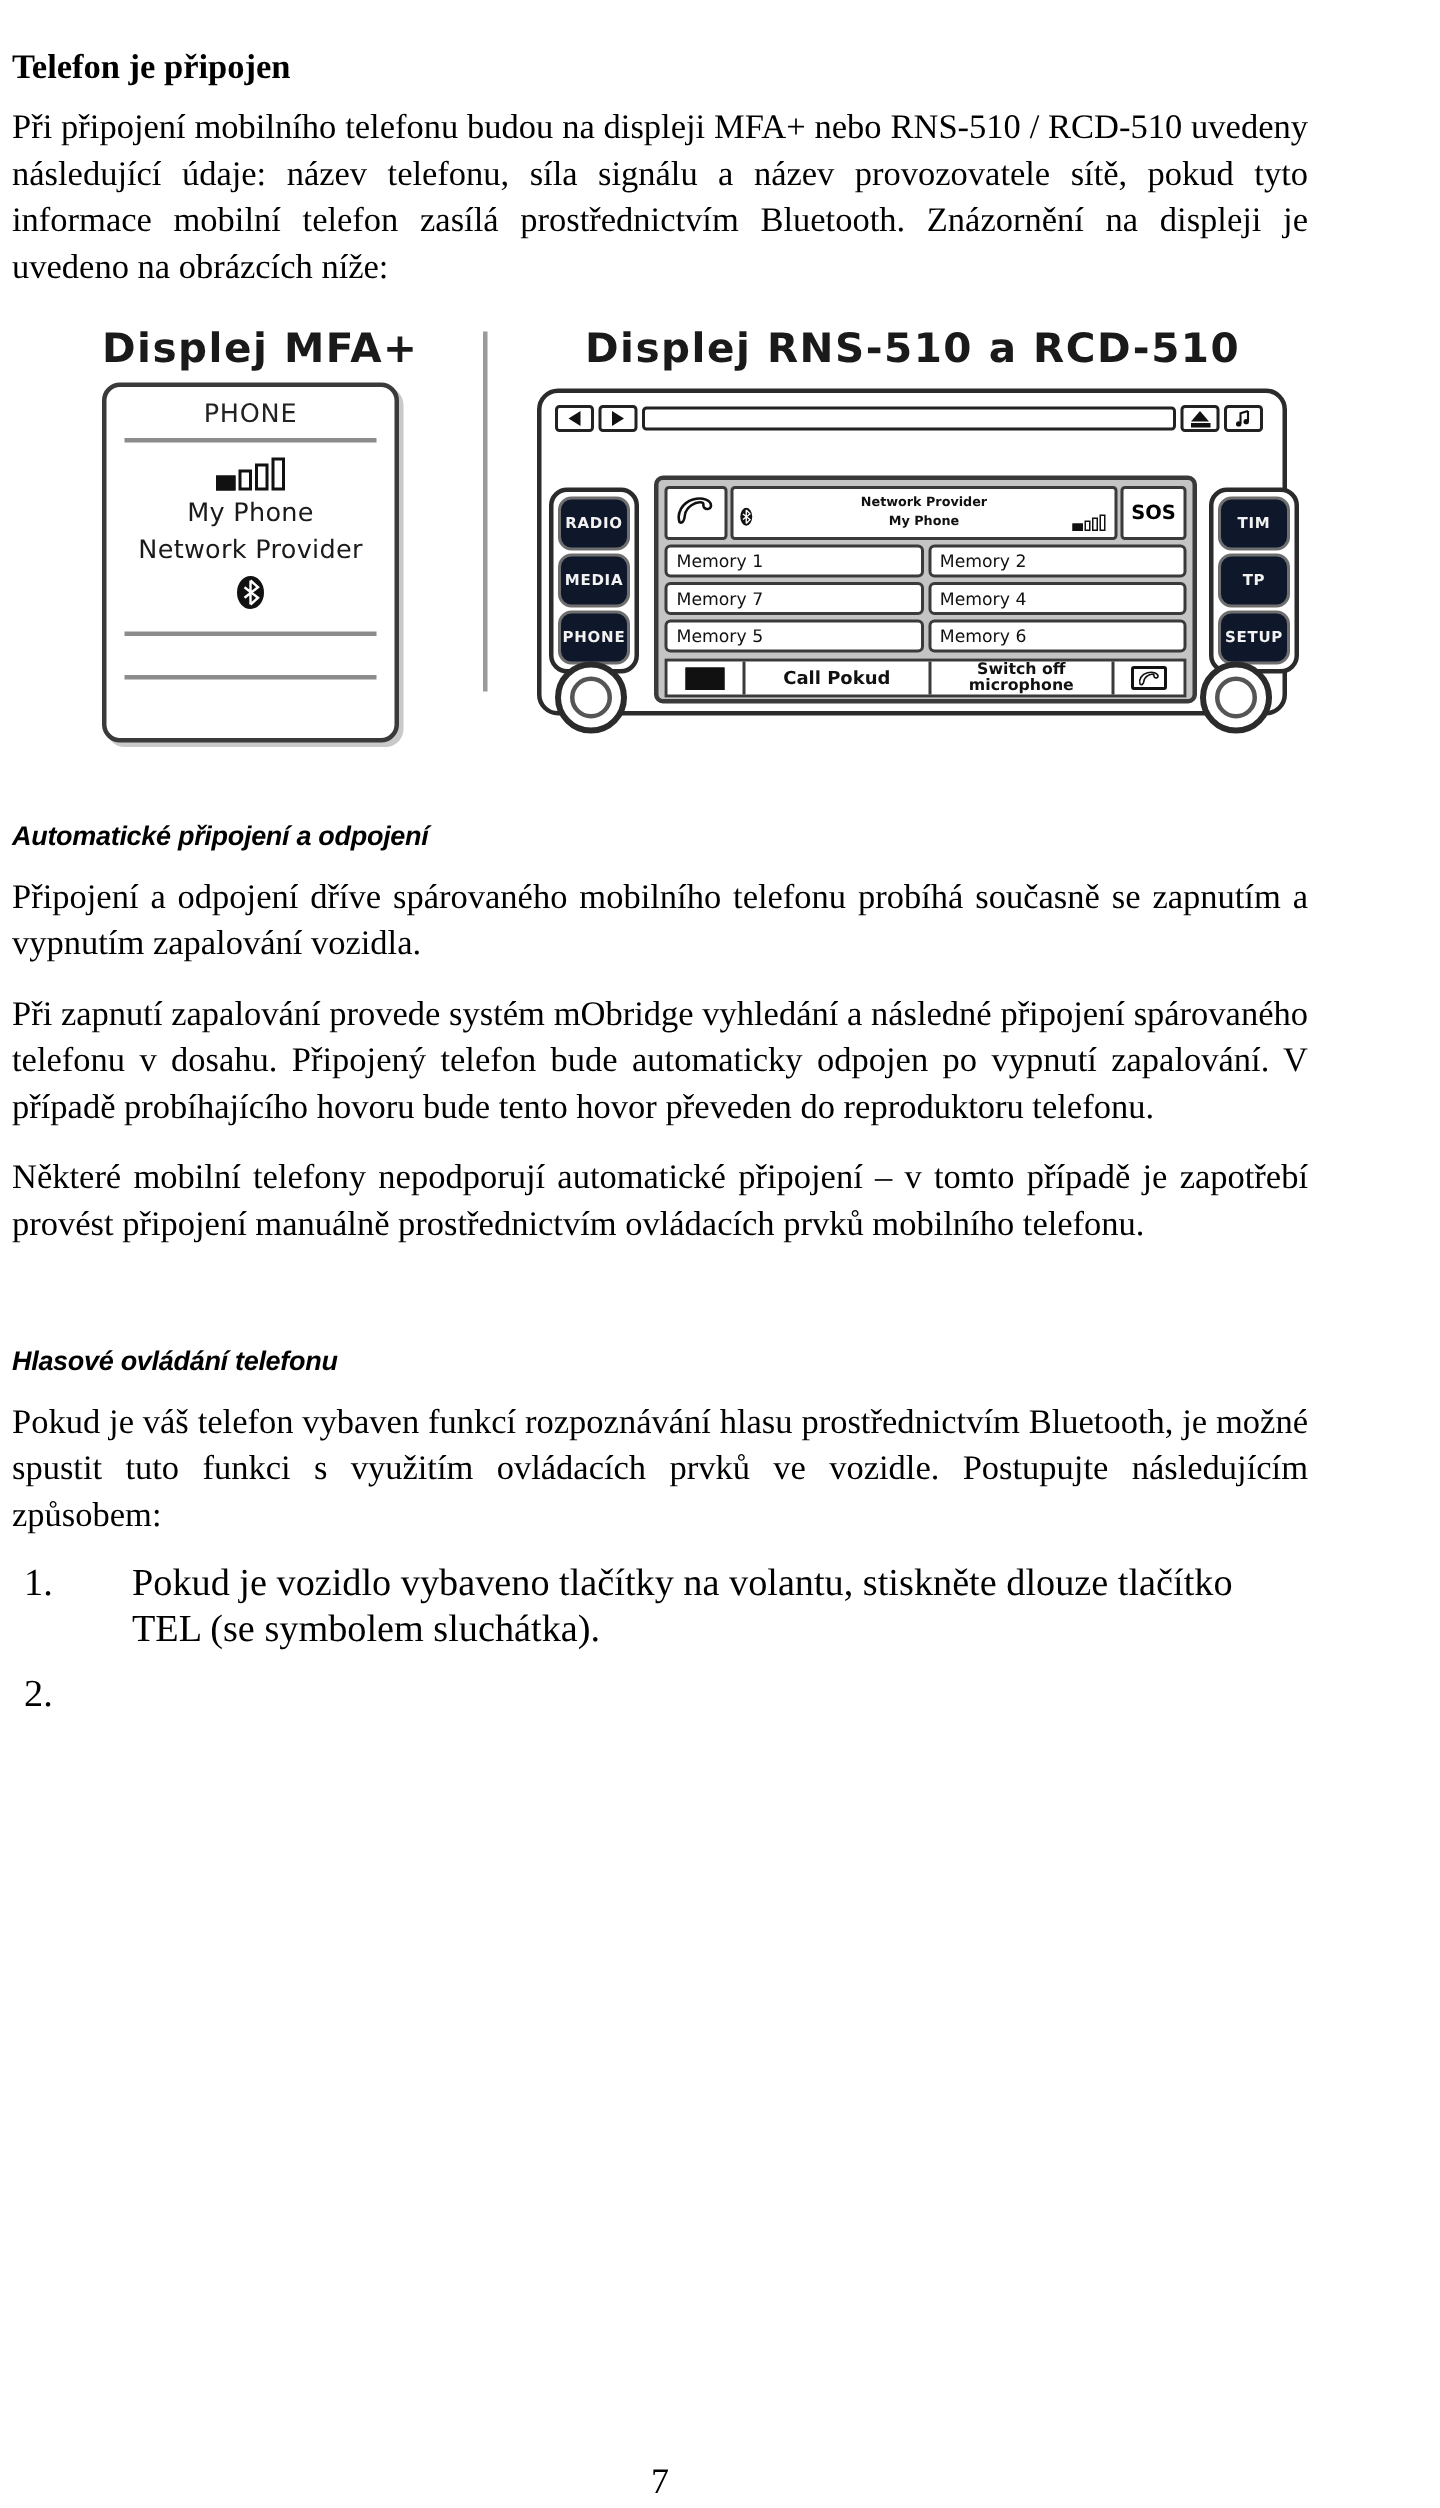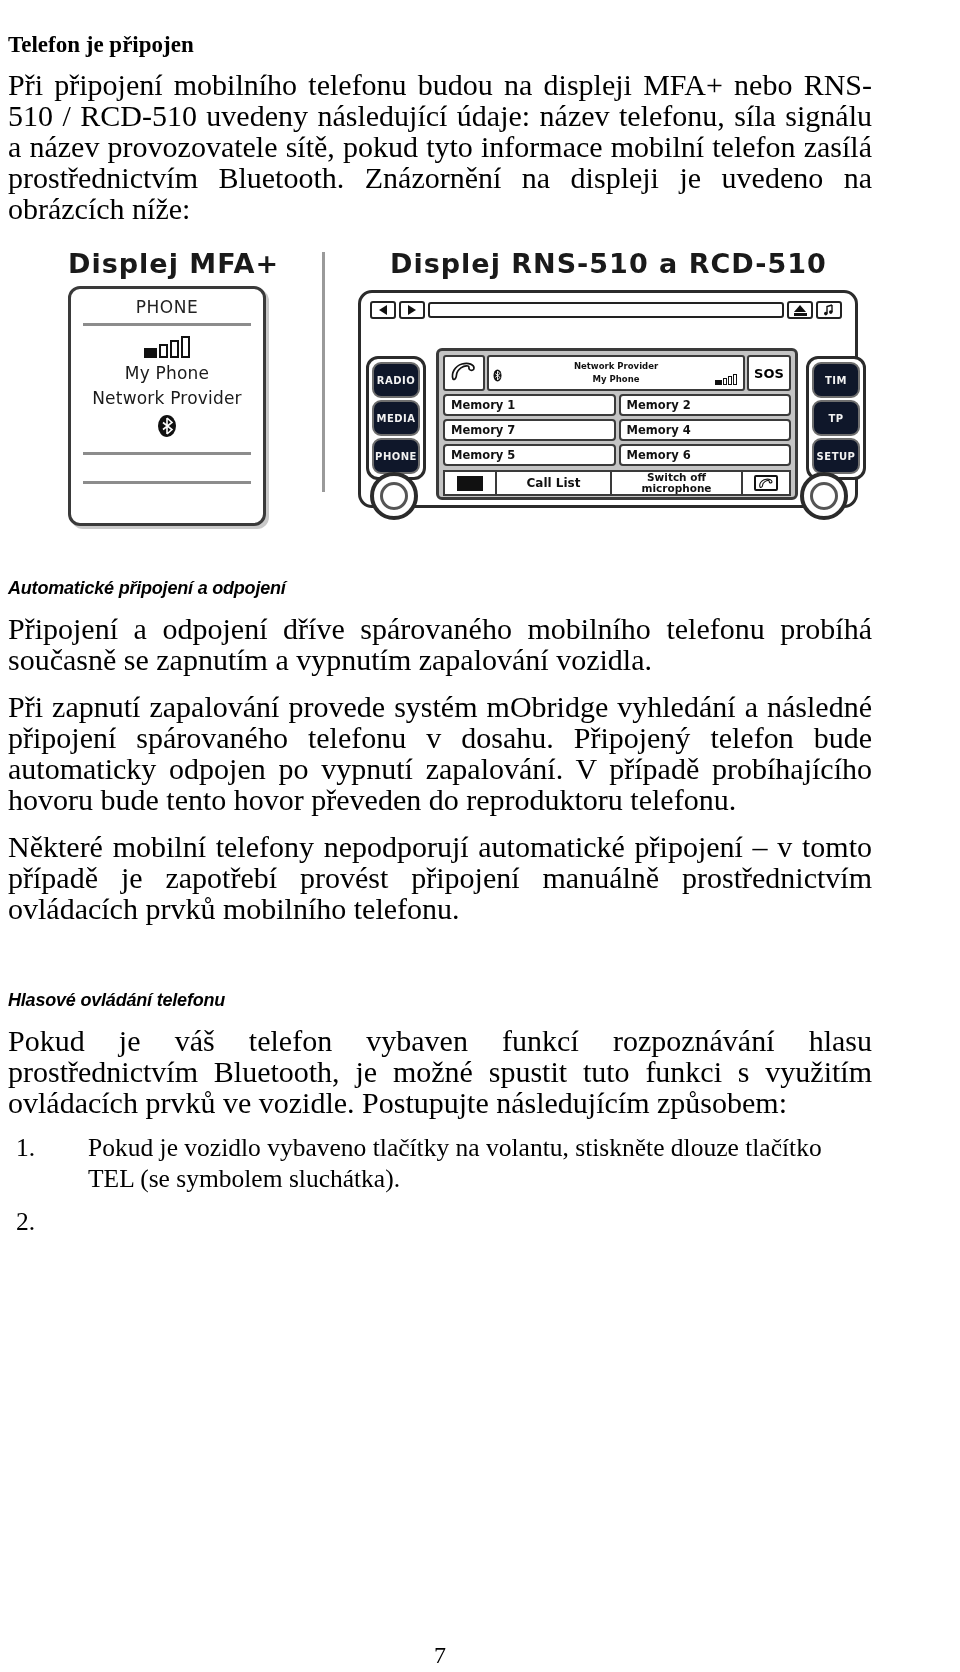--- a/index.html
+++ b/index.html
@@ -27,21 +27,21 @@
   h1.doc-heading {
     font-family: "Liberation Serif", serif;
     font-size: 23px;
     font-weight: bold;
     margin: 2px 0 12px 0;
     letter-spacing: 0px;
     line-height: 1.1;
   }
 
   p.body-text {
-    font-size: 30px;
+    font-size: 23px;
     line-height: 31px;
     margin: 0 0 2px 0;
     text-align: justify;
     text-justify: inter-word;
     hyphens: none;
   }
   p.body-text.last-line-left { text-align-last: left; }
 
   h2.section-heading {
     font-family: "Liberation Sans", sans-serif;
@@ -322,21 +322,21 @@
     gap: 3px;
   }
   .mem-btn {
     height: 22px;
     background: #fff;
     border: 2px solid #3a3a3a;
     border-radius: 4px;
     display: flex; align-items: center;
     padding-left: 6px;
     font-family: "DejaVu Sans", sans-serif;
-    font-weight: bold;
+    font-weight: normal;
     font-size: 11.5px;
     color: #111;
     box-sizing: border-box;
   }
   .scr-footer {
     display: flex;
     margin-top: 4px;
     height: 26px;
     border: 2px solid #3a3a3a;
     background: #fff;
@@ -508,21 +508,21 @@
           <div class="mem-btn">Memory 7</div>
           <div class="mem-btn">Memory 4</div>
           <div class="mem-btn">Memory 5</div>
           <div class="mem-btn">Memory 6</div>
         </div>
 
         <div class="scr-footer">
           <div class="ft-cell icoleft">
             <span class="blackbox"></span>
           </div>
-          <div class="ft-cell calllist">Call List</div>
+          <div class="ft-cell calllist">Call Pokud</div>
           <div class="ft-cell switchoff">
             <span>
               <span>Switch off</span><br>
               <span>microphone</span>
             </span>
           </div>
           <div class="ft-cell icoright">
             <span class="handsetbox">
               <svg width="16" height="11" viewBox="0 0 16 11">
                 <path d="M2 9 C1 6 3 2.5 7 1.5 C11 0.5 14 2 14 3.8 C14 5 12.4 5.3 11.6 4.5 C10.8 3.7 11.9 2.9 10.8 2.6 C8.6 2 4.8 4.2 4.5 7.5 C4.4 8.9 3 10 2 9 Z" fill="none" stroke="#111" stroke-width="1.1"></path>

